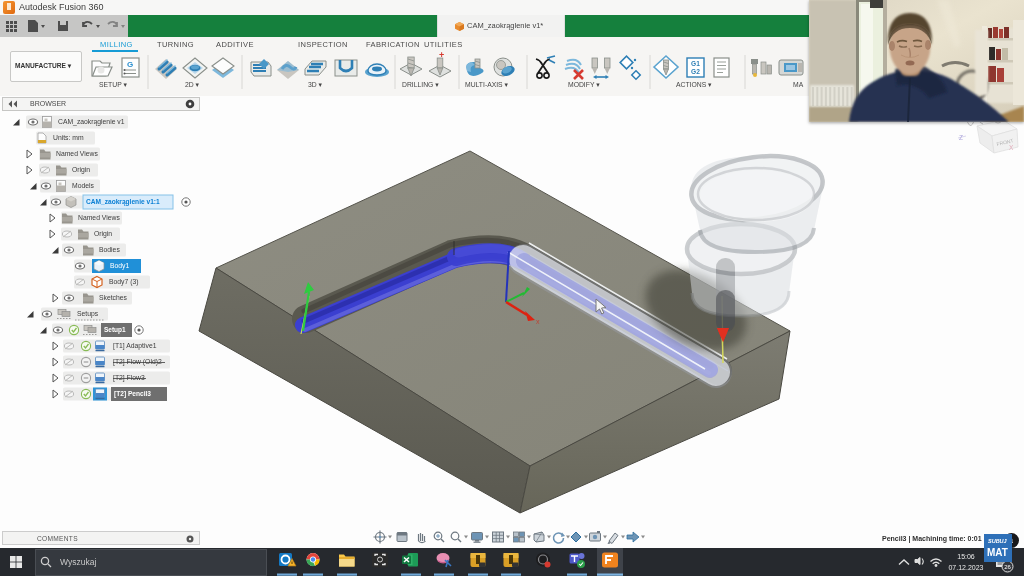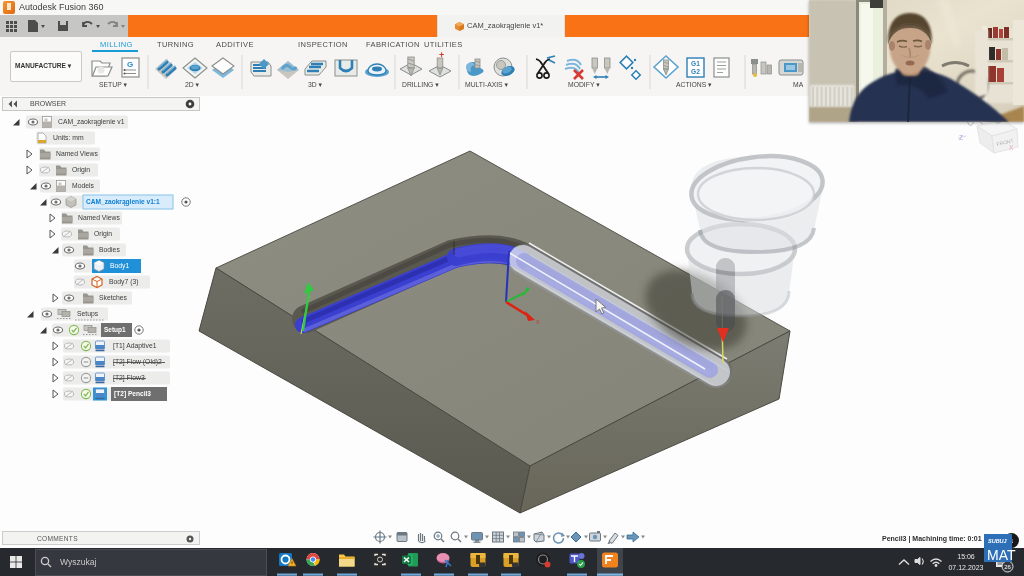--- a/index.html
+++ b/index.html
@@ -3,41 +3,41 @@
 <meta charset="utf-8">
 <style>
 html,body{margin:0;padding:0;}
 body{width:1024px;height:576px;overflow:hidden;position:relative;background:#fdfdfd;
  font-family:"Liberation Sans", sans-serif;}
 #titlebar{position:absolute;left:0;top:0;width:1020px;height:15px;background:#f7f7f6;}
 #titlebar .txt{position:absolute;left:19px;top:2px;font-size:9px;color:#3b3b3b;}
 #fbadge{position:absolute;left:3px;top:1px;width:12px;height:13px;border-radius:2px;
  background:linear-gradient(135deg,#f49531,#e06a10);}
 #fbadge:after{content:"";position:absolute;left:4px;top:2px;width:4px;height:7px;background:#fce8d0;}
-#qat{position:absolute;left:0;top:15px;width:1024px;height:22px;background:#f97316;}
+#qat{position:absolute;left:0;top:15px;width:1024px;height:22px;background:#15803d;}
 #qatgray{position:absolute;left:0;top:0;width:128px;height:22px;background:#c6c6c5;}
 #ribbon{position:absolute;left:0;top:37px;width:892px;height:59px;background:#f6f5f3;border-bottom:1px solid #e3e2e0;}
 .rtab{position:absolute;top:3px;font-size:7.5px;color:#4a4a4a;letter-spacing:.4px;}
 #doctab{position:absolute;left:437px;top:0px;width:126px;height:22px;background:#f2f2f1;border-left:1px solid #dedede;border-right:1px solid #dedede;}
 #doctab span{position:absolute;left:29px;top:6px;font-size:7.5px;color:#444;}
 #doccube{position:absolute;left:17px;top:7px;width:9px;height:9px;}
 #manubtn{position:absolute;left:10px;top:14px;width:70px;height:29px;background:#fbfbfa;border:1px solid #c8c8c6;border-radius:2px;}
 #manubtn span{position:absolute;left:4px;top:10px;font-size:6.6px;font-weight:bold;color:#333;}
 .glabel{position:absolute;top:44px;font-size:6.8px;color:#444;white-space:nowrap;}
 #viewport{position:absolute;left:0;top:96px;width:1024px;height:452px;background:#fdfdfd;}
 #webcam{position:absolute;left:809px;top:0;width:215px;height:122px;overflow:hidden;box-shadow:0 1px 3px rgba(0,0,0,.35);}
 #taskbar{position:absolute;left:0;top:548px;width:1024px;height:39px;background:#26292e;}
 #searchbox{position:absolute;left:35px;top:1px;width:232px;height:27px;background:#35393f;border:1px solid #4a4e54;box-sizing:border-box;}
 #searchbox .stxt{position:absolute;left:24px;top:7px;font-size:8.5px;color:#c9c9c9;}
 #commentsbar{position:absolute;left:2px;top:531px;width:198px;height:14px;background:#f3f3f2;border:1px solid #ccc;box-sizing:border-box;}
 #commentsbar span{position:absolute;left:34px;top:3px;font-size:6.6px;color:#555;letter-spacing:.3px;}
 #statustxt{position:absolute;left:882px;top:535px;font-size:7px;font-weight:bold;color:#2e2e2e;white-space:nowrap;}
 #sublogo{position:absolute;left:984px;top:534px;width:28px;height:28px;background:#2e70b8;z-index:6;}
 #sublogo .s1{position:absolute;left:4px;top:4px;font-size:5.5px;font-weight:bold;color:#fff;font-style:italic;}
-#sublogo .s2{position:absolute;left:3px;top:13px;font-size:14px;font-weight:normal;color:#fff;}
+#sublogo .s2{position:absolute;left:3px;top:13px;font-size:10px;font-weight:bold;color:#fff;}
 #acirc{position:absolute;left:1004px;top:533px;width:15px;height:15px;border-radius:50%;background:#18181a;z-index:5;}
 #acirc span{position:absolute;left:4px;top:2px;font-size:9px;color:#eee;}
 </style>
 </head>
 <body>
 <div id="titlebar">
     <div id="fbadge"></div>
     <span class="txt">Autodesk Fusion 360</span>
   </div>
 <div id="qat">

